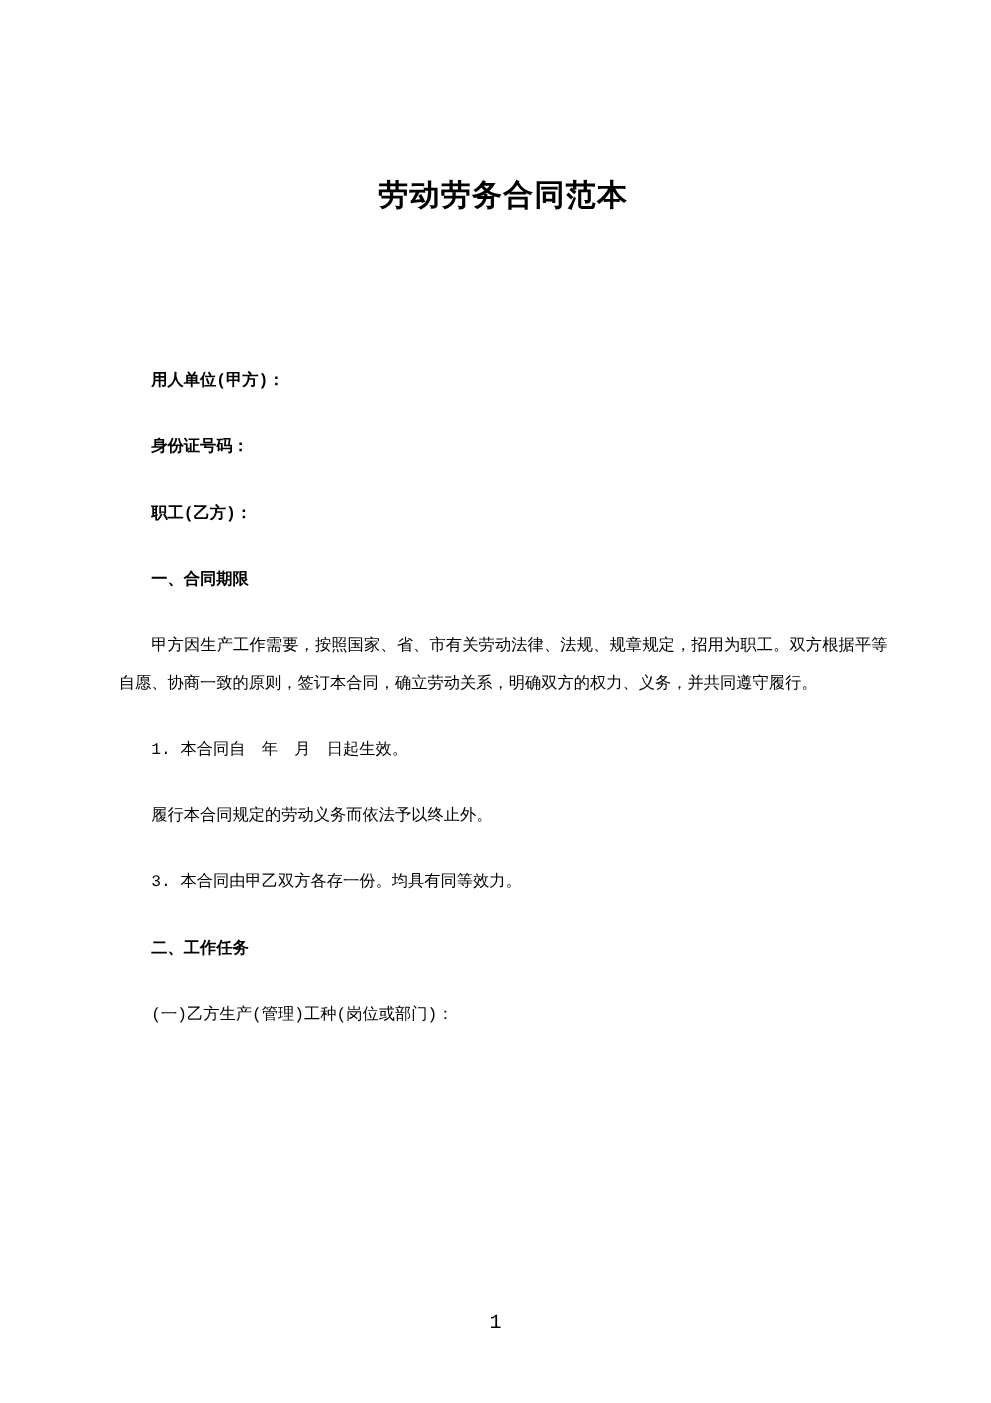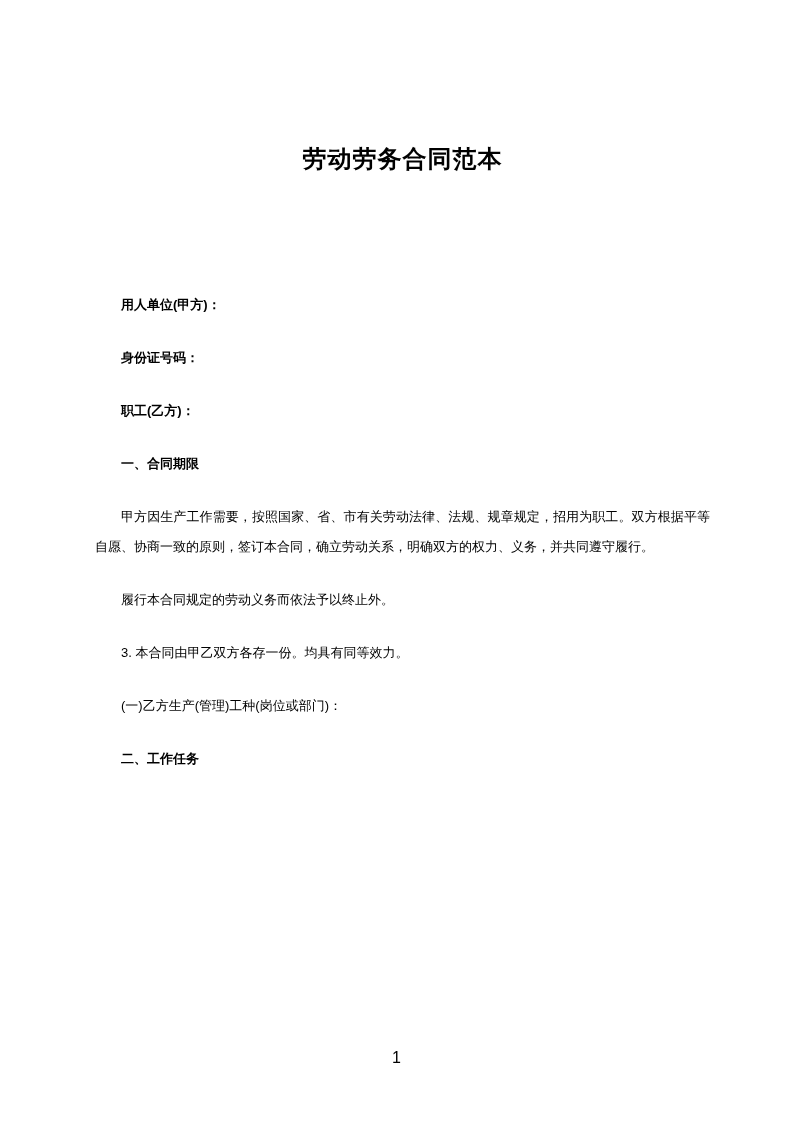--- a/index.html
+++ b/index.html
@@ -7,21 +7,21 @@
     padding: 0;
     background: #ffffff;
   }
   .page {
     position: relative;
     width: 793px;
     height: 1122px;
     margin: 0 auto;
     background: #ffffff;
     color: #000000;
-    font-family: Liberation Sans, sans-serif;
+    font-family: Liberation Mono, monospace;
     overflow: hidden;
   }
   .content {
     padding: 0 83px 0 95px;
   }
   .doc-title {
     margin: 142px 0 0 0;
     text-align: center;
     font-size: 24px;
     line-height: 34px;
@@ -68,27 +68,28 @@
     <p class="line label first-after-title">用人单位(甲方)：</p>
 
     <p class="line label">身份证号码：</p>
 
     <p class="line label">职工(乙方)：</p>
 
     <p class="line heading">一、合同期限</p>
 
     <p class="line justify">甲方因生产工作需要，按照国家、省、市有关劳动法律、法规、规章规定，招用为职工。双方根据平等自愿、协商一致的原则，签订本合同，确立劳动关系，明确双方的权力、义务，并共同遵守履行。</p>
 
+    <p class="line">1. 本合同自　年　月　日起生效。</p>
 
 
 
     <p class="line">履行本合同规定的劳动义务而依法予以终止外。</p>
 
     <p class="line">3. 本合同由甲乙双方各存一份。均具有同等效力。</p>
 
+    <p class="line heading">二、工作任务</p>
+
     <p class="line">(一)乙方生产(管理)工种(岗位或部门)：</p>
-
-    <p class="line heading">二、工作任务</p>
 
   </div>
 
   <div class="page-number">1</div>
 </div>
 
 </body></html>

